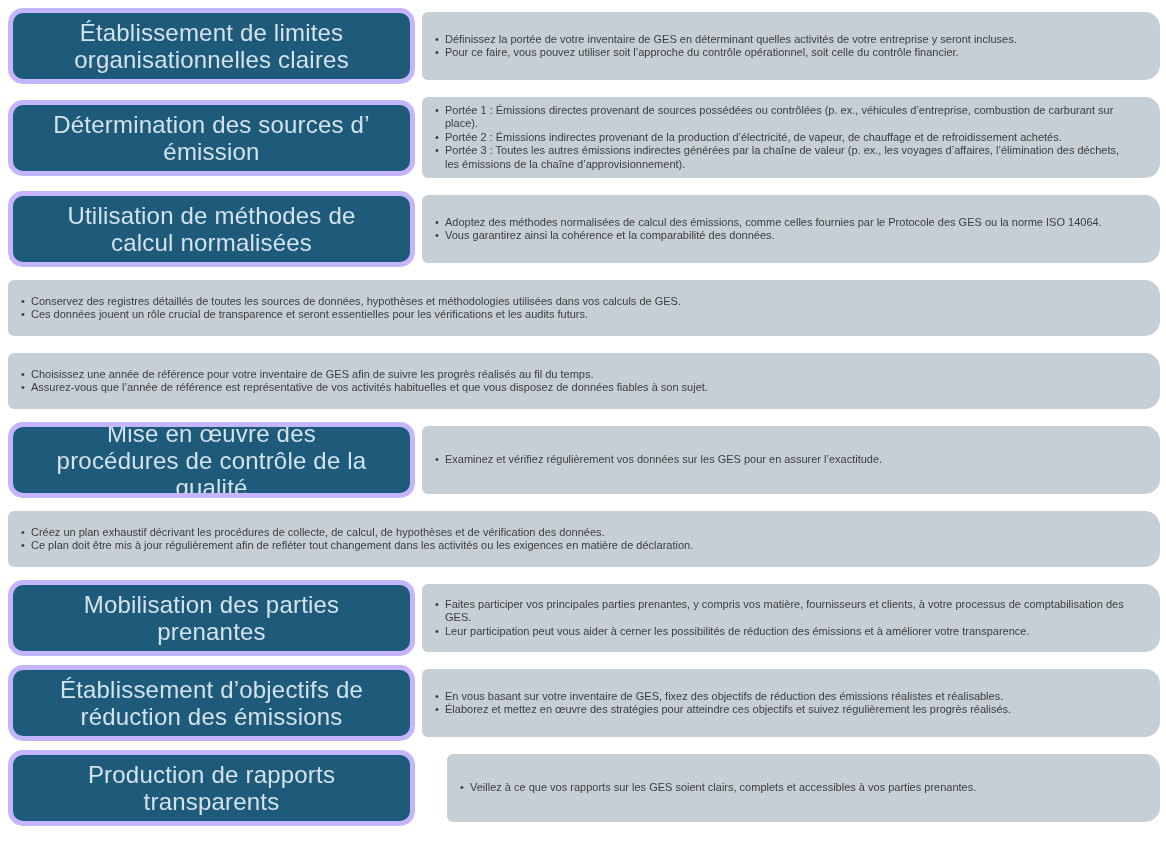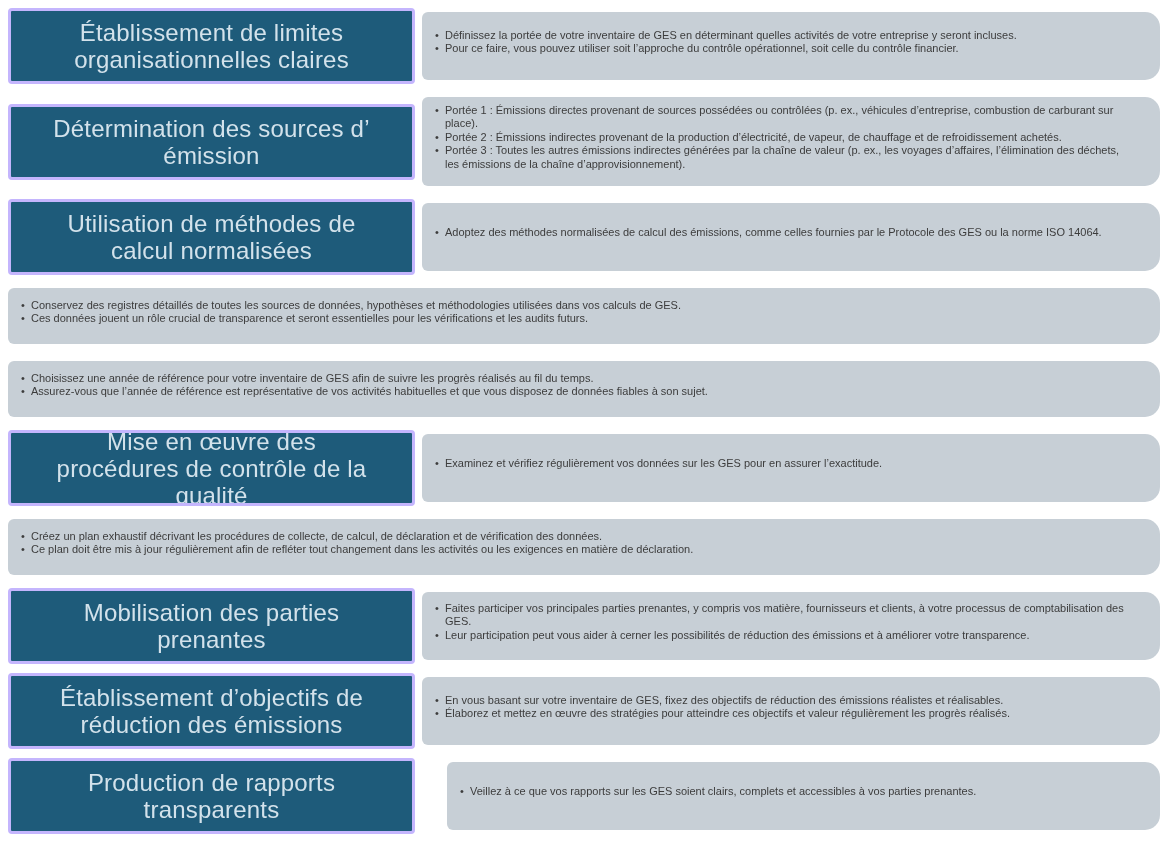--- a/index.html
+++ b/index.html
@@ -23,22 +23,22 @@
     gap: 7px;
     align-items: center;
     margin-bottom: 9px;
   }
   .row:last-child { margin-bottom: 0; gap: 32px; }
   .title-box {
     flex: 0 0 407px;
     box-sizing: border-box;
     height: 76px;
     background: #1e5b7a;
-    border: 3px solid #c4b5fd;
-    border-radius: 4px;
+    border: 5px solid #c4b5fd;
+    border-radius: 15px;
     color: #d3e2eb;
     display: flex;
     align-items: center;
     justify-content: center;
     text-align: center;
     font-size: 24px;
     line-height: 27px;
     letter-spacing: 0.2px;
     white-space: pre-line;
     overflow: hidden;
@@ -51,21 +51,21 @@
     margin: 4px 0;
     min-height: 56px;
     background: #c7cfd6;
     border-radius: 6px 15px 15px 6px;
     color: #3c3c3c;
     font-size: 11px;
     line-height: 13.4px;
     display: flex;
     flex-direction: column;
     justify-content: center;
-    padding: 7px 26px 15px 12px;
+    padding: 7px 26px 7px 12px;
   }
   .content-box ul {
     margin: 0;
     padding: 0;
     list-style: none;
   }
   .content-box li {
     position: relative;
     padding-left: 11px;
   }
@@ -103,20 +103,21 @@
       </ul>
     </div>
   </div>
 
   <div class="row">
     <div class="title-box">Utilisation de méthodes de
 calcul normalisées</div>
     <div class="content-box">
       <ul>
         <li>Adoptez des méthodes normalisées de calcul des émissions, comme celles fournies par le Protocole des GES ou la norme ISO 14064.</li>
+        <li>Vous garantirez ainsi la cohérence et la comparabilité des données.</li>
       </ul>
     </div>
   </div>
 
   <div class="row">
     <div class="content-box">
       <ul>
         <li>Conservez des registres détaillés de toutes les sources de données, hypothèses et méthodologies utilisées dans vos calculs de GES.</li>
         <li>Ces données jouent un rôle crucial de transparence et seront essentielles pour les vérifications et les audits futurs.</li>
       </ul>
@@ -139,21 +140,21 @@
     <div class="content-box">
       <ul>
         <li>Examinez et vérifiez régulièrement vos données sur les GES pour en assurer l’exactitude.</li>
       </ul>
     </div>
   </div>
 
   <div class="row">
     <div class="content-box">
       <ul>
-        <li>Créez un plan exhaustif décrivant les procédures de collecte, de calcul, de déclaration et de vérification des données.</li>
+        <li>Créez un plan exhaustif décrivant les procédures de collecte, de calcul, de hypothèses et de vérification des données.</li>
         <li>Ce plan doit être mis à jour régulièrement afin de refléter tout changement dans les activités ou les exigences en matière de déclaration.</li>
       </ul>
     </div>
   </div>
 
   <div class="row">
     <div class="title-box">Mobilisation des parties
 prenantes</div>
     <div class="content-box">
       <ul>
@@ -162,21 +163,21 @@
       </ul>
     </div>
   </div>
 
   <div class="row">
     <div class="title-box">Établissement d’objectifs de
 réduction des émissions</div>
     <div class="content-box">
       <ul>
         <li>En vous basant sur votre inventaire de GES, fixez des objectifs de réduction des émissions réalistes et réalisables.</li>
-        <li>Élaborez et mettez en œuvre des stratégies pour atteindre ces objectifs et valeur régulièrement les progrès réalisés.</li>
+        <li>Élaborez et mettez en œuvre des stratégies pour atteindre ces objectifs et suivez régulièrement les progrès réalisés.</li>
       </ul>
     </div>
   </div>
 
   <div class="row">
     <div class="title-box">Production de rapports
 transparents</div>
     <div class="content-box">
       <ul>
         <li>Veillez à ce que vos rapports sur les GES soient clairs, complets et accessibles à vos parties prenantes.</li>

